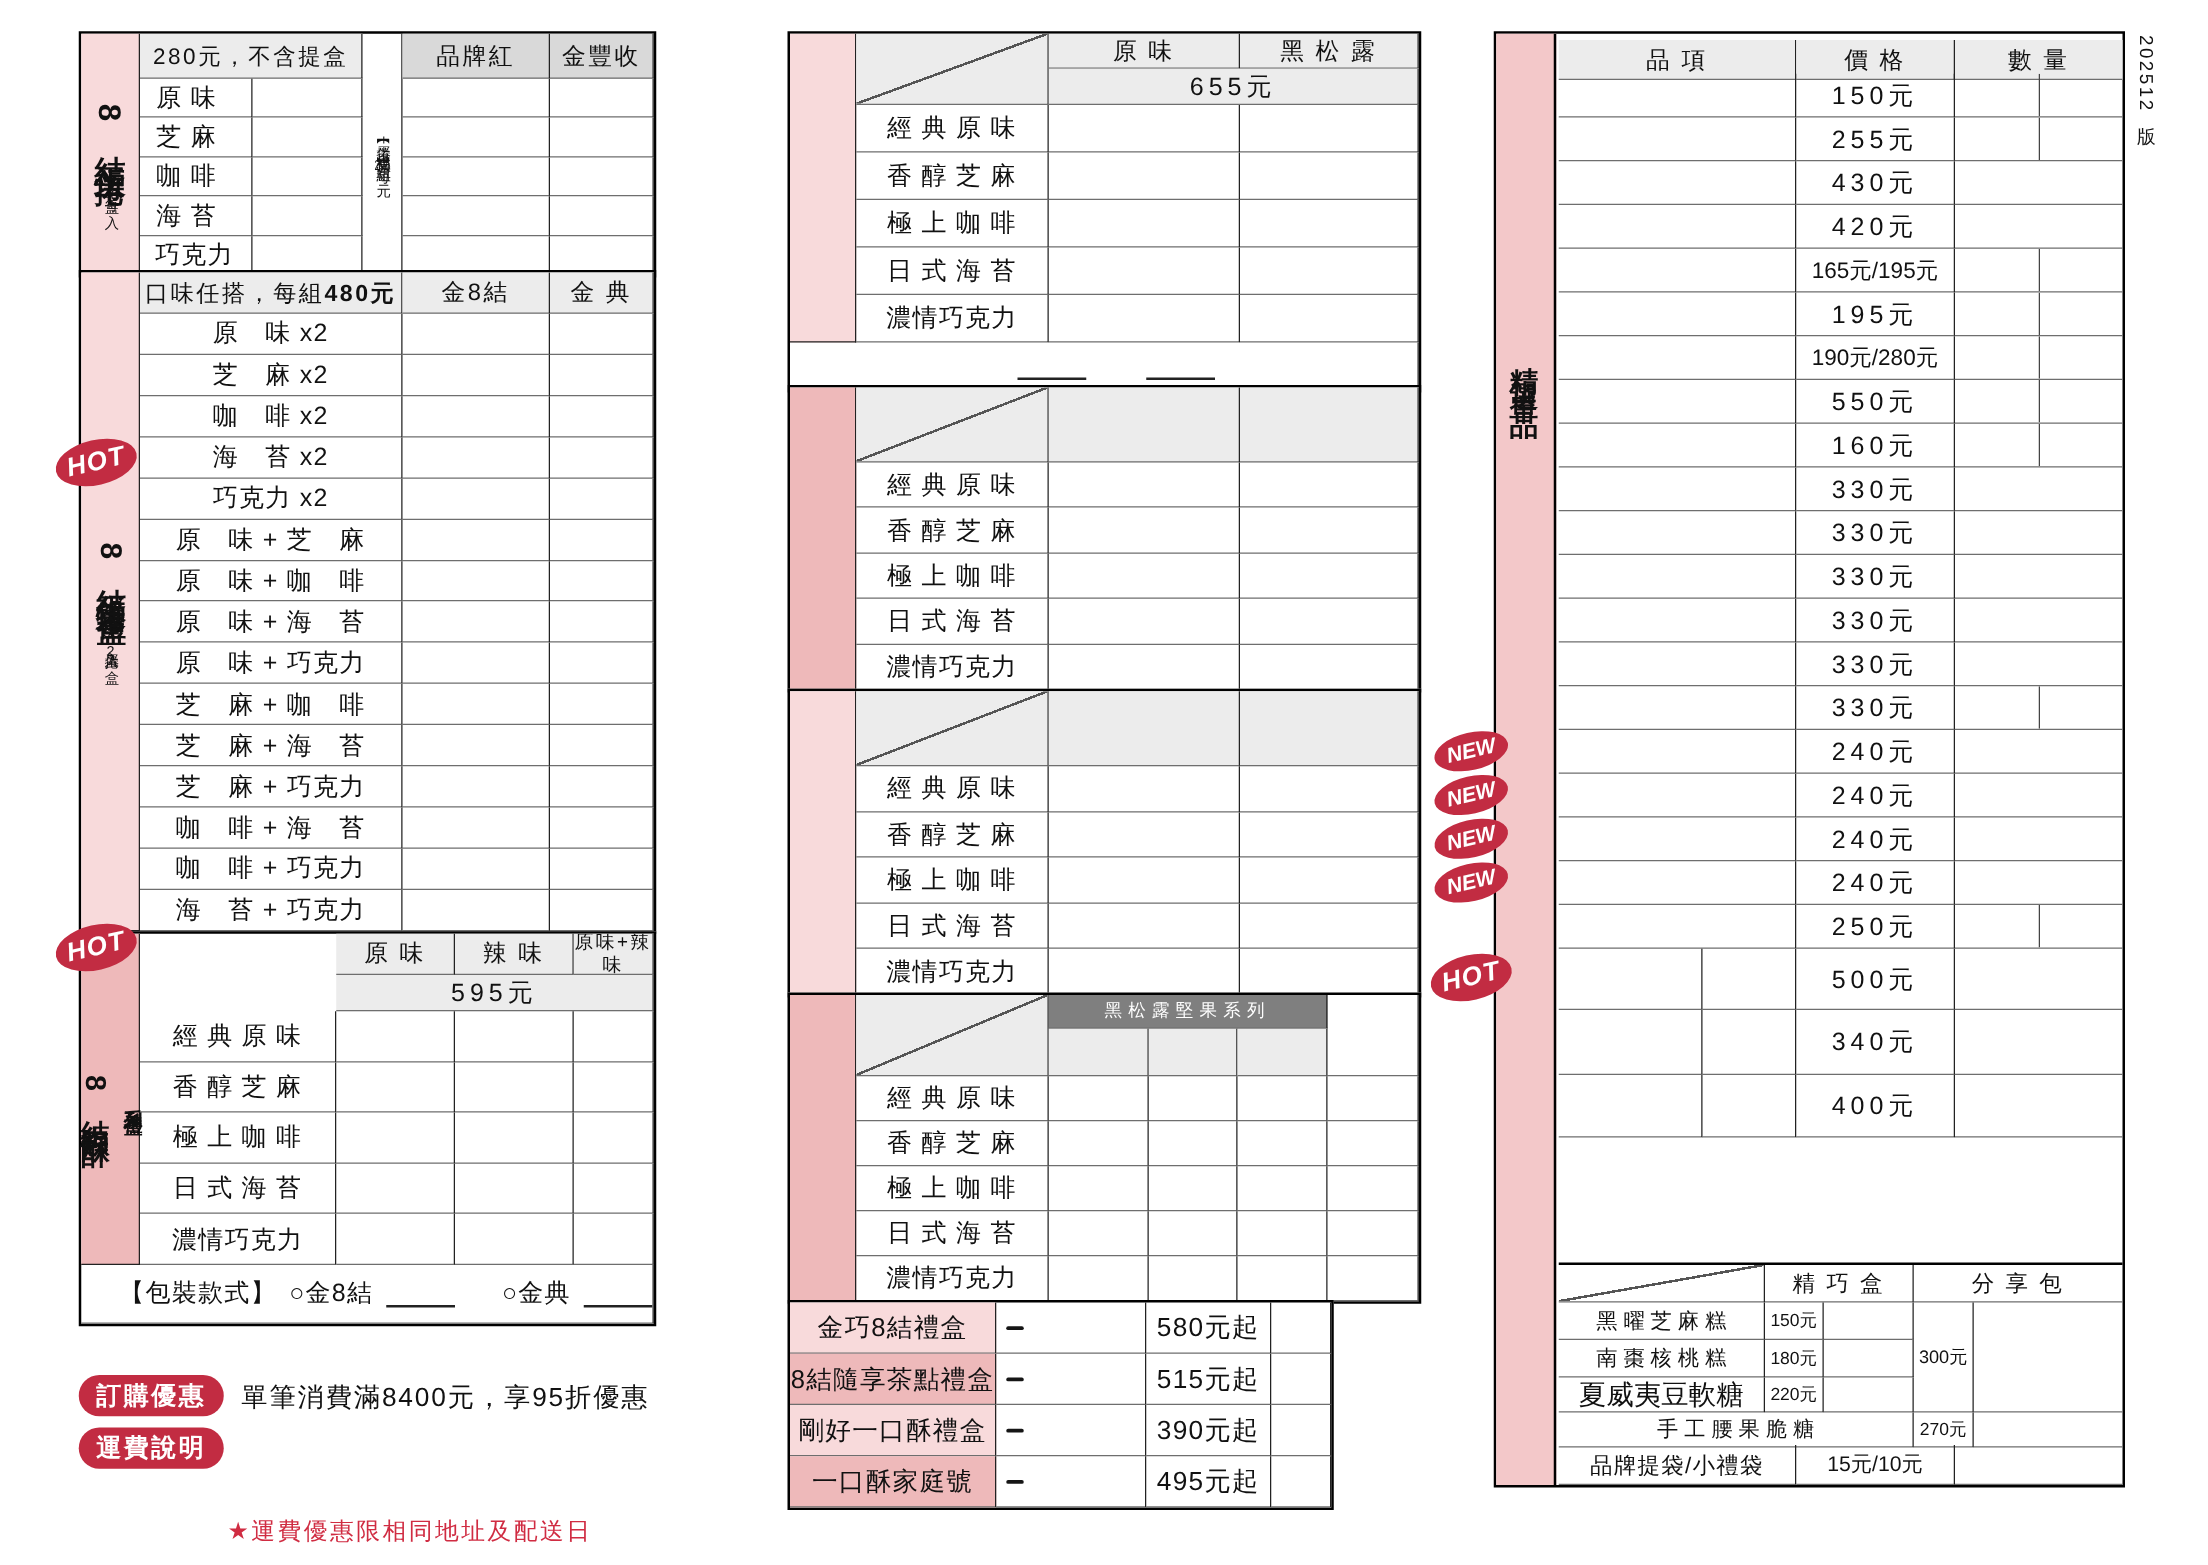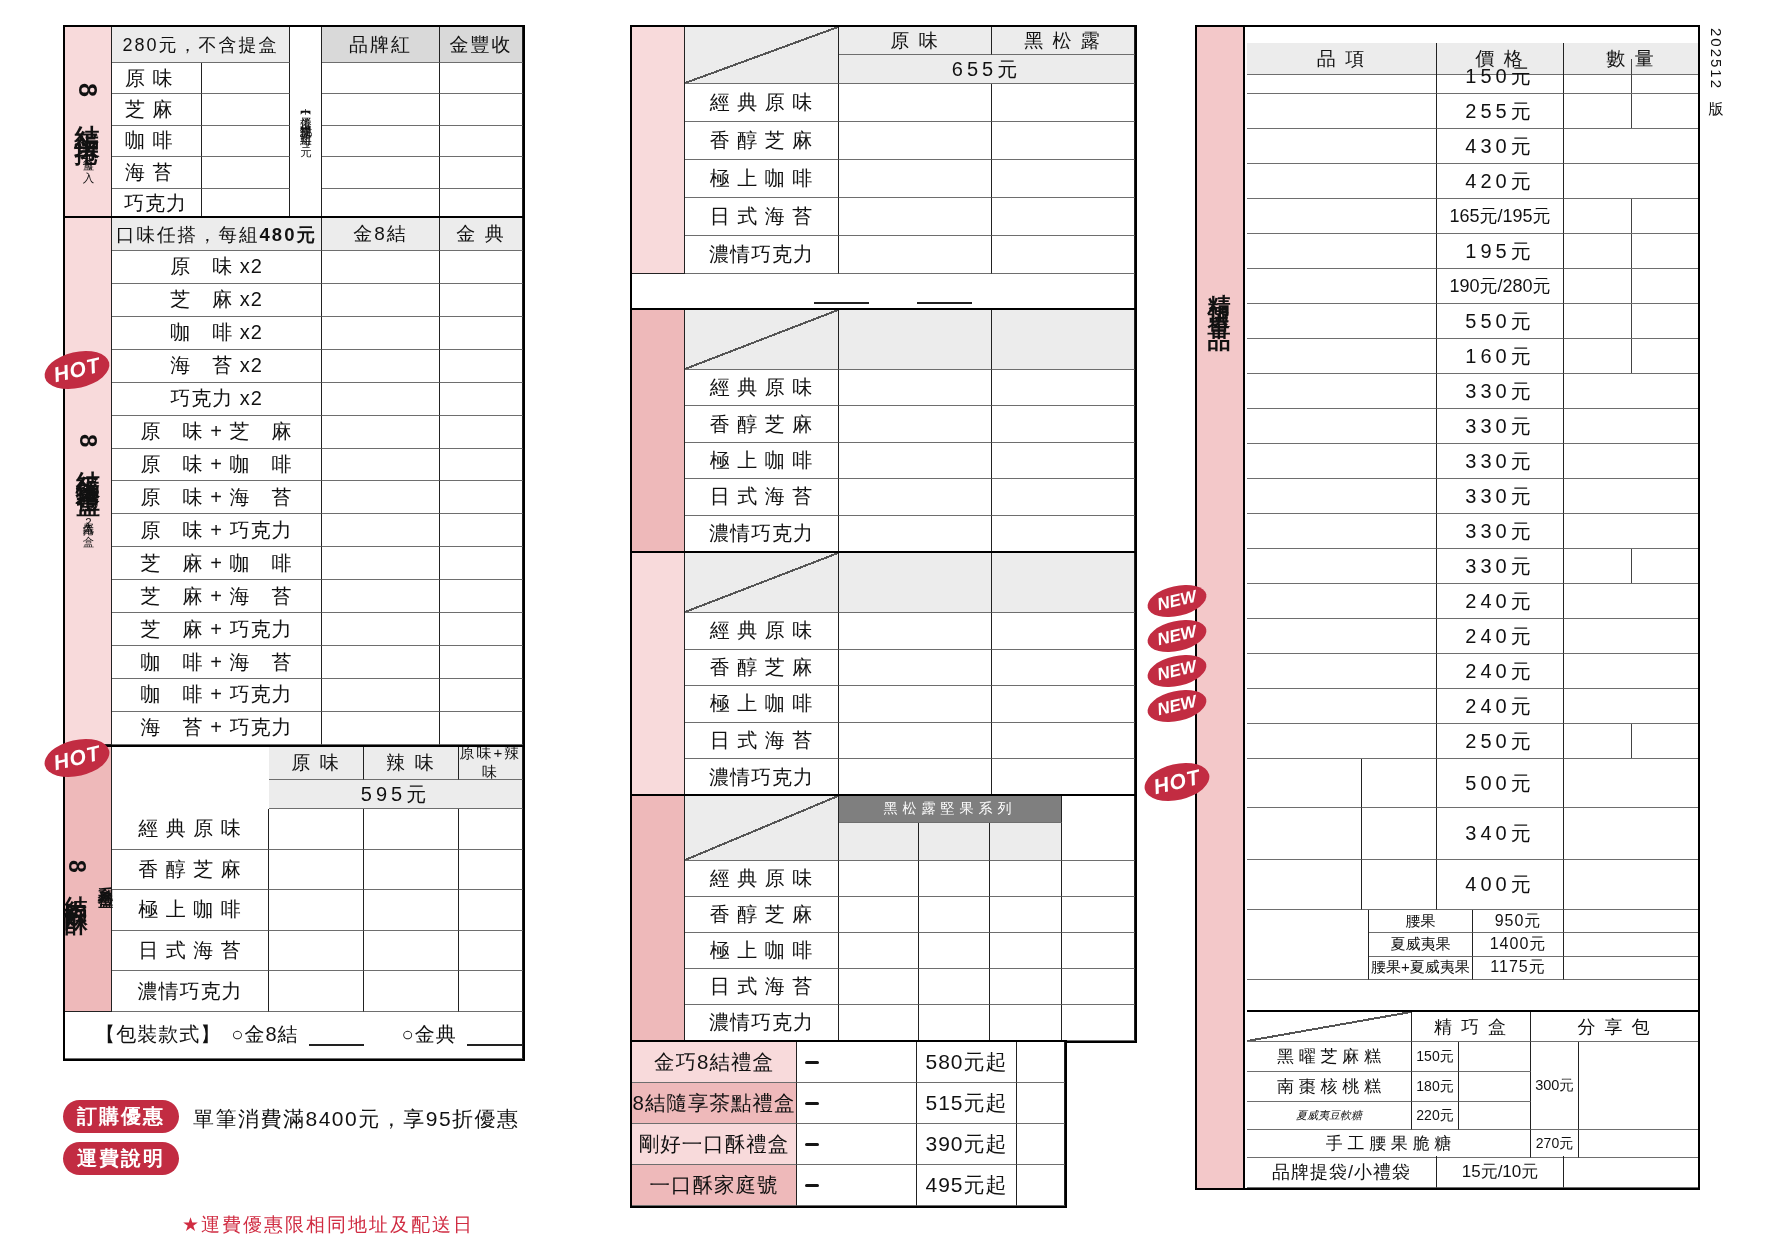--- a/index.html
+++ b/index.html
@@ -412,21 +412,21 @@
         </span>
       </div>
       <div class="cell giftprice" style="grid-area: 4 / 3 / 5 / 4;">495元起</div>
       <div class="cell " style="grid-area: 4 / 4 / 5 / 5;"></div>
     </div>
 
   <div class="frame" id="rframe" style="left:1195px;top:25px;width:501px;height:1161px;">
     <div class="strip pinkS" id="rstrip" style="position:absolute;left:0;top:0;width:48px;height:100%;border-right:2px solid #000;border-bottom:none;flex-direction:column;justify-content:flex-start;padding-top:248px;">
       <span class="v" style="font-size:23px;font-weight:600;letter-spacing:12px;">精選單品</span>
     </div>
-    <div class="sub" id="rhead" style="left:50px;top:16px;grid-template-columns:190px 127px 134px;grid-template-rows:32px;width:366px;">
+    <div class="sub" id="rhead" style="left:50px;top:5px;grid-template-columns:190px 127px 134px;grid-template-rows:32px;width:366px;">
       <div class="cell gray hdr">品 項</div>
       <div class="cell gray hdr">價 格</div>
       <div class="cell gray hdr" style="border-right:none;">數 量</div>
     </div>
     <div class="sub" id="rrows" style="left:50px;top:32px;grid-template-columns:190px 127px 134px;grid-auto-rows:35px;width:451px;">
         <div class="cell " style="grid-area: 1 / 1 / 2 / 2; font-size: 18px;">
           <span></span>
         </div>
         <div class="cell price" style="grid-area: 1 / 2 / 2 / 3;">150元</div>
         <div class="cell split" style="grid-area: 1 / 3 / 2 / 4; border-right: none;"></div>
@@ -554,50 +554,35 @@
         <div class="cell " style="grid-area: 2 / 4 / 3 / 5; border-right: none;"></div>
         <div class="cell namecol" style="grid-area: 3 / 1 / 4 / 2;">
           <span class="nm"></span>
                   <span class="sb"></span>
         </div>
         <div class="cell optcol" style="grid-area: 3 / 2 / 4 / 3;">
           <span></span>
           <span></span>
         </div>
         <div class="cell price" style="grid-area: 3 / 3 / 4 / 4;">400元</div>
-        <div class="cell " style="grid-area: 3 / 4 / 4 / 5; border-right: none;"></div>
-      </div>
-    <div class="sub" id="rnut" style="left:50px;top:883px;grid-template-columns:122px 104px 91px 134px;grid-template-rows:repeat(3,23.33px);width:451px;">
-        <div class="cell namecol" style="grid-area: 1 / 1 / 4 / 2;">
-          <span style="font-size:16.5px;"></span>
-                  <span style="font-size:14.5px;"></span>
-        </div>
-        <div class="cell " style="grid-area: 1 / 2 / 2 / 3; font-size: 15px;">腰果</div>
-        <div class="cell " style="grid-area: 1 / 3 / 2 / 4; font-size: 16px; letter-spacing: 1px;">950元</div>
-        <div class="cell " style="grid-area: 1 / 4 / 2 / 5; border-right: none;"></div>
-        <div class="cell " style="grid-area: 2 / 2 / 3 / 3; font-size: 15px;">夏威夷果</div>
-        <div class="cell " style="grid-area: 2 / 3 / 3 / 4; font-size: 16px; letter-spacing: 1px;">1400元</div>
-        <div class="cell " style="grid-area: 2 / 4 / 3 / 5; border-right: none;"></div>
-        <div class="cell " style="grid-area: 3 / 2 / 4 / 3; font-size: 15px;">腰果+夏威夷果</div>
-        <div class="cell " style="grid-area: 3 / 3 / 4 / 4; font-size: 16px; letter-spacing: 1px;">1175元</div>
         <div class="cell " style="grid-area: 3 / 4 / 4 / 5; border-right: none;"></div>
       </div>
     <div class="sub" id="rmini" style="left:50px;top:983px;grid-template-columns:165px 47px 72px 48px 119px;grid-template-rows:30px 30px 30px 28px 28px;width:451px;border-top:2px solid #000;">
         <div class="cell diag" style="grid-area: 1 / 1 / 2 / 2; background: rgb(255, 255, 255);">
           <div class="diagline"></div>
         </div>
         <div class="cell hdr" style="grid-area: 1 / 2 / 2 / 4; font-size: 18px;">精 巧 盒</div>
         <div class="cell hdr" style="grid-area: 1 / 4 / 2 / 6; font-size: 18px; border-right: none;">分 享 包</div>
         <div class="cell " style="grid-area: 2 / 1 / 3 / 2; font-size: 17px;">黑 曜 芝 麻 糕</div>
         <div class="cell " style="grid-area: 2 / 2 / 3 / 3; font-size: 14px;">150元</div>
         <div class="cell " style="grid-area: 2 / 3 / 3 / 4;"></div>
         <div class="cell " style="grid-area: 3 / 1 / 4 / 2; font-size: 17px;">南 棗 核 桃 糕</div>
         <div class="cell " style="grid-area: 3 / 2 / 4 / 3; font-size: 14px;">180元</div>
         <div class="cell " style="grid-area: 3 / 3 / 4 / 4;"></div>
-        <div class="cell " style="grid-area: 4 / 1 / 5 / 2; font-size: 11px; font-style: italic;">夏威夷豆軟糖</div>
+        <div class="cell " style="grid-area: 4 / 1 / 5 / 2; font-size: 22px;">夏威夷豆軟糖</div>
         <div class="cell " style="grid-area: 4 / 2 / 5 / 3; font-size: 14px;">220元</div>
         <div class="cell " style="grid-area: 4 / 3 / 5 / 4;"></div>
         <div class="cell " style="grid-area: 2 / 4 / 5 / 5; font-size: 14.5px;">300元</div>
         <div class="cell " style="grid-area: 2 / 5 / 5 / 6; border-right: none;"></div>
         <div class="cell " style="grid-area: 5 / 1 / 6 / 4; font-size: 17px;">手 工 腰 果 脆 糖</div>
         <div class="cell " style="grid-area: 5 / 4 / 6 / 5; font-size: 14px;">270元</div>
         <div class="cell " style="grid-area: 5 / 5 / 6 / 6; border-right: none;"></div>
       </div>
     <div class="sub" id="rlast" style="left:50px;top:1129px;grid-template-columns:190px 127px 134px;grid-template-rows:32px;width:451px;">
       <div class="cell" style="font-size:18px;letter-spacing:1px;">品牌提袋/小禮袋</div>

